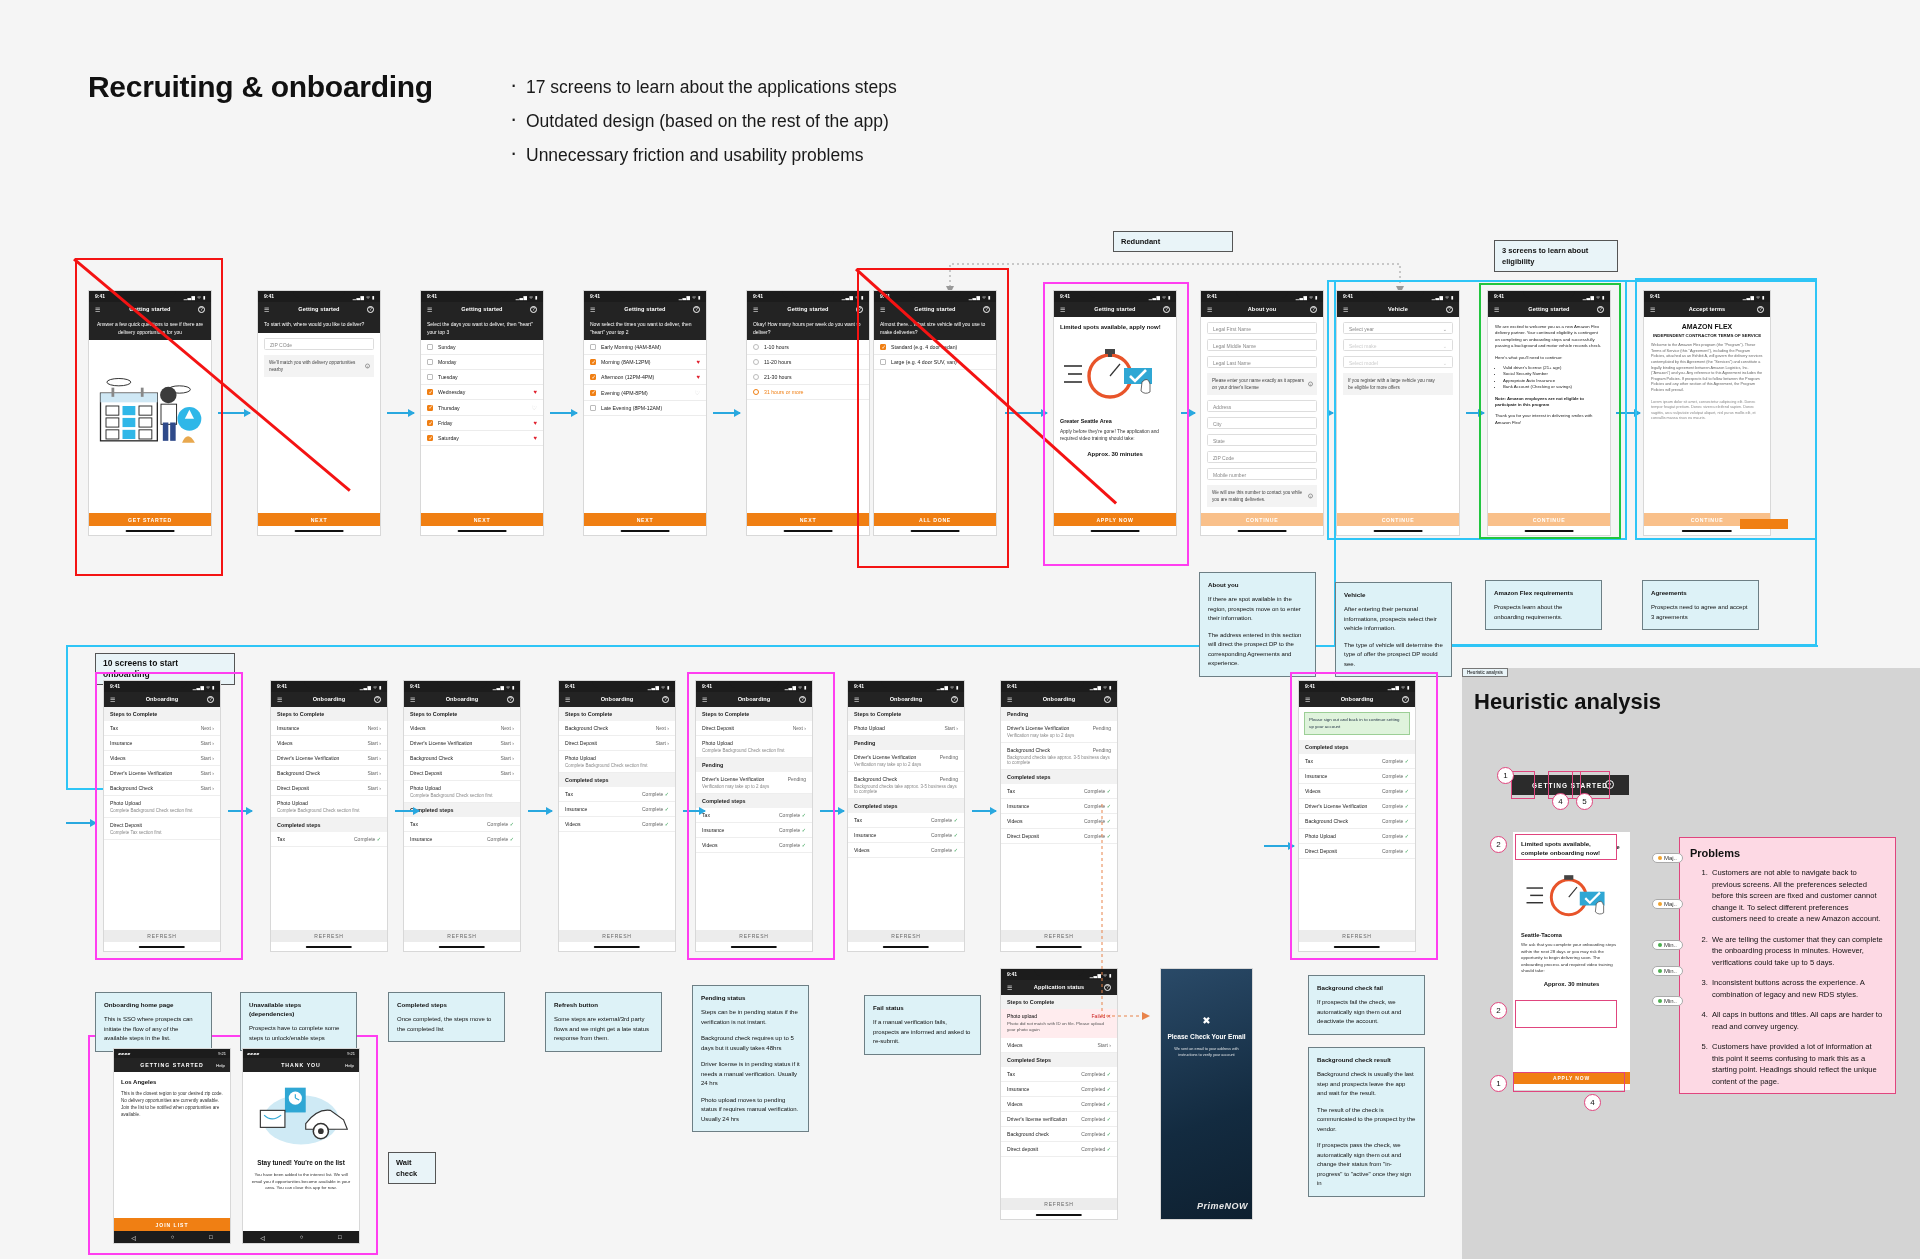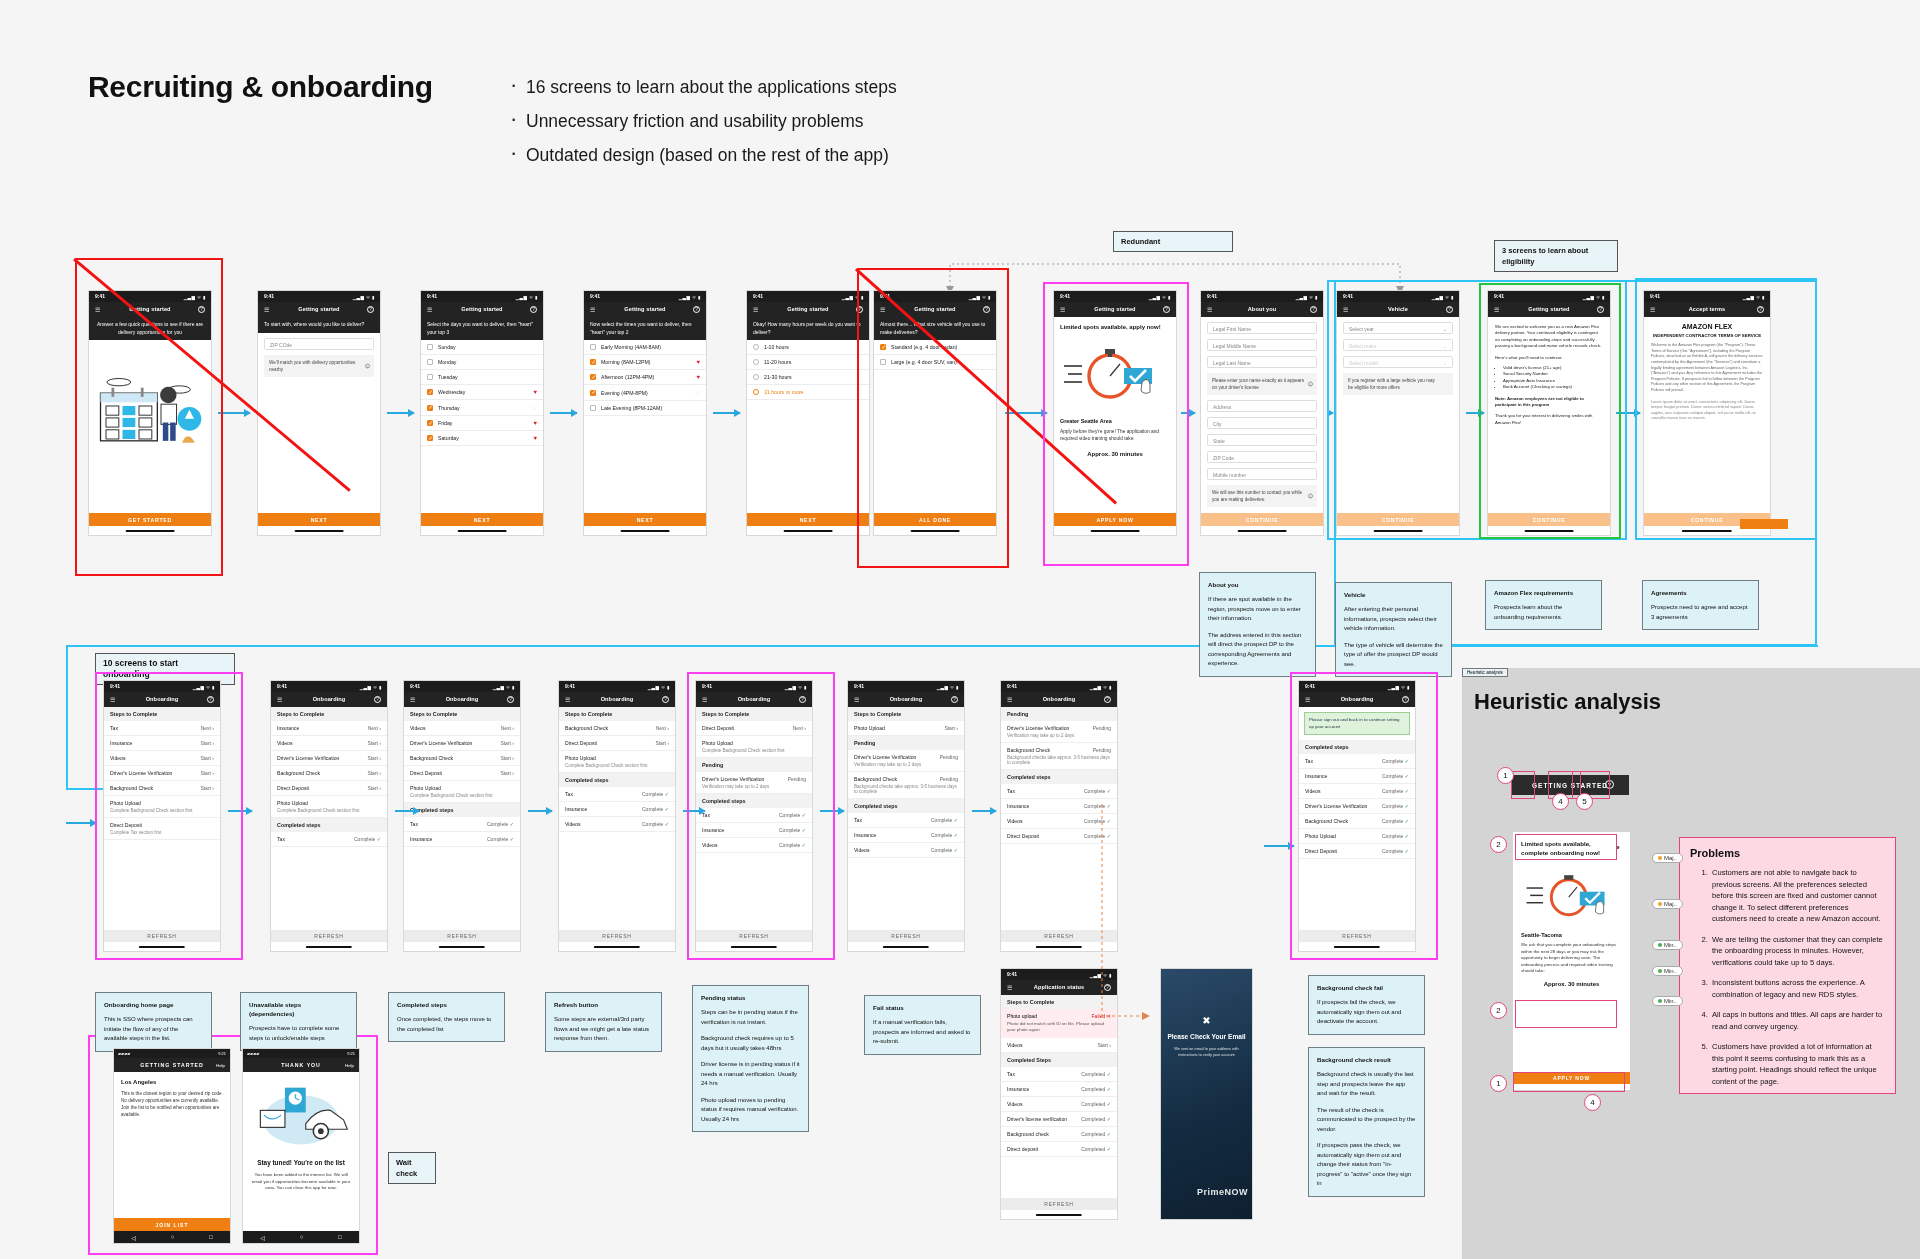--- a/index.html
+++ b/index.html
@@ -79,23 +79,23 @@
 
   .apppink { position:absolute; background:#ffecee; }
 </style>
 </head>
 <body>
 
 <div id="root">
 
   <div class="page-title">Recruiting &amp; onboarding</div>
   <ul class="bullets">
-    <li>16 screens to learn about the applications steps</li>
+    <li>17 screens to learn about the applications steps</li>
+    <li>Outdated design (based on the rest of the app)</li>
     <li>Unnecessary friction and usability problems</li>
-    <li>Outdated design (based on the rest of the app)</li>
   </ul>
 
   <div class="tag" style="left:1113px; top:231px; width:120px;">Redundant</div>
   <div class="tag" style="left:1494px; top:240px; width:124px;">3 screens to learn about eligibility</div>
   <div class="tag big" style="left:95px; top:653px; width:140px;">10 screens to start onboarding</div>
   <div class="tag" style="left:388px; top:1152px; width:48px;">Wait check</div>
 
   <svg style="position:absolute; left:940px; top:250px; width:480px; height:60px;">
     <path d="M10,42 L10,14 L460,14 L460,42" stroke="#999" stroke-width="1" fill="none" stroke-dasharray="2,3"></path>
     <path d="M6,36 L10,44 L14,36" fill="#999"></path>
@@ -1006,21 +1006,21 @@
     <div class="homeind"></div>
   </div>
 
   <div class="phone" style="left:1160px; top:968px; width:93px; height:252px; background:#1d3b57;">
     <div style="position:absolute; inset:0; background:linear-gradient(160deg,#2a4a68,#132b40 60%,#0e2030);"></div>
     <div style="position:absolute; left:0; right:0; top:46px; text-align:center; color:#fff;">
       <div style="font-size:10px; margin-bottom:7px;">✖</div>
       <div style="font-size:6.6px; font-weight:700;">Please Check Your Email</div>
       <div style="font-size:3.8px; line-height:6px; margin:6px 12px 0; opacity:.85;">We sent an email to your address with instructions to verify your account</div>
     </div>
-    <div style="position:absolute; right:4px; bottom:22px; font-size:9px; font-weight:700; color:#e7e7e7; letter-spacing:0.5px; ">PrimeNOW</div>
+    <div style="position:absolute; right:4px; bottom:8px; font-size:9px; font-weight:700; color:#e7e7e7; letter-spacing:0.5px; font-style:italic;">PrimeNOW</div>
   </div>
 
   <svg style="position:absolute; left:1090px; top:800px; width:70px; height:240px;">
     <path d="M12,4 L12,216 L58,216" stroke="#e8834a" stroke-width="1" fill="none" stroke-dasharray="3,3"></path>
     <path d="M52,212 L60,216 L52,220" fill="#e8834a"></path>
   </svg>
 
   <div class="phone" style="left:113px; top:1048px; width:118px; height:196px;">
     <div style="height:9px; background:#1c1c1c; position:relative;">
       <span style="position:absolute;left:4px;top:1.6px;font-size:4px;color:#fff">▰▰▰▰</span>

